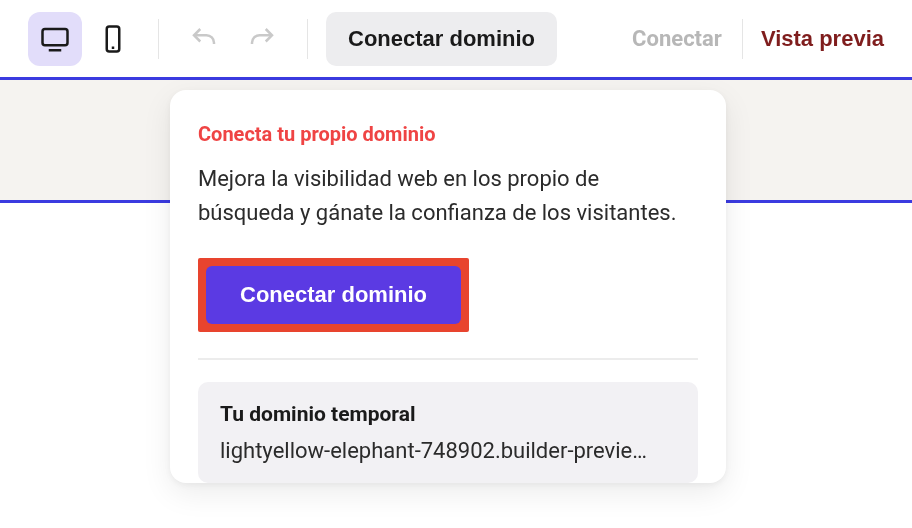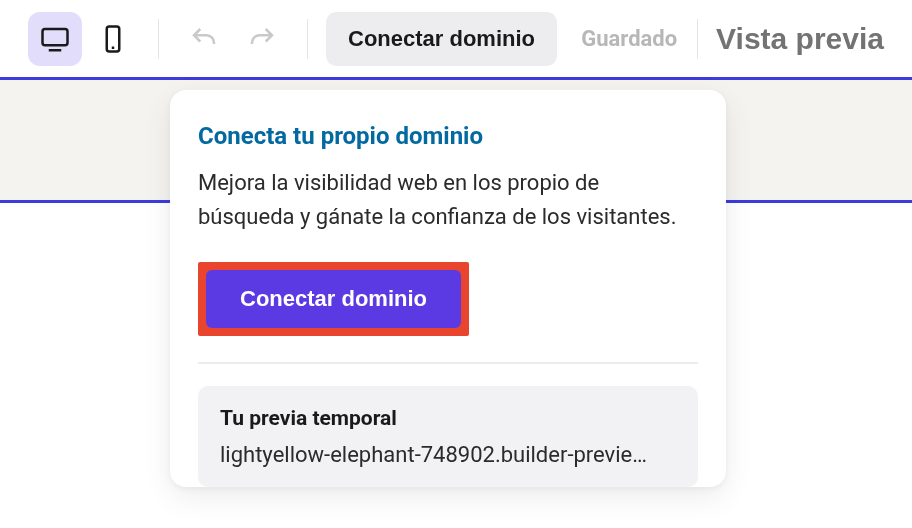--- a/index.html
+++ b/index.html
@@ -67,23 +67,23 @@
       cursor: pointer;
     }
     .toolbar-spacer { flex: 1; }
     .saved {
       color: #b7b7b7;
       font-weight: 700;
       font-size: 22px;
       margin-right: 16px;
     }
     .preview {
-      color: #737373;
-      font-weight: 700;
-      font-size: 30px;
+      color: #7f1d1d;
+      font-weight: 700;
+      font-size: 22px;
       background: transparent;
       border: none;
       cursor: pointer;
       padding-left: 18px;
       border-left: 1px solid #e5e5e5;
       height: 40px;
       display: flex;
       align-items: center;
     }
 
@@ -111,23 +111,23 @@
       top: 90px;
       left: 170px;
       width: 556px;
       background: #ffffff;
       border-radius: 16px;
       box-shadow: 0 10px 30px rgba(0,0,0,0.08), 0 2px 6px rgba(0,0,0,0.05);
       padding: 32px 28px 0 28px;
       z-index: 5;
     }
     .card h2 {
-      font-size: 24px;
-      font-weight: 700;
-      color: #0369a1;
+      font-size: 20px;
+      font-weight: 700;
+      color: #ef4444;
       margin-bottom: 16px;
     }
     .card p {
       font-size: 22px;
       line-height: 1.55;
       color: #2b2b2b;
       margin-bottom: 28px;
     }
     .highlight-wrap {
       display: inline-block;
@@ -195,34 +195,34 @@
   </button>
   <button class="icon-btn disabled">
     <svg viewBox="0 0 24 24">
       <path d="M15 14l5-5-5-5"></path>
       <path d="M20 9H10a6 6 0 0 0-6 6v1"></path>
     </svg>
   </button>
   <div class="toolbar-divider"></div>
   <button class="chip">Conectar dominio</button>
   <div class="toolbar-spacer"></div>
-  <span class="saved">Guardado</span>
+  <span class="saved">Conectar</span>
   <button class="preview">Vista previa</button>
 </div>
 
 <div class="bg-strip"></div>
 <div class="bg-white"></div>
 
 <div class="card">
   <h2>Conecta tu propio dominio</h2>
   <p>Mejora la visibilidad web en los propio de búsqueda y gánate la confianza de los visitantes.</p>
 
   <div class="highlight-wrap">
     <button class="primary-btn">Conectar dominio</button>
   </div>
 
   <hr class="hr">
 
   <div class="temp-box">
-    <h3>Tu previa temporal</h3>
+    <h3>Tu dominio temporal</h3>
     <div class="domain">lightyellow-elephant-748902.builder-previe…</div>
   </div>
 </div>
 
 </body></html>

